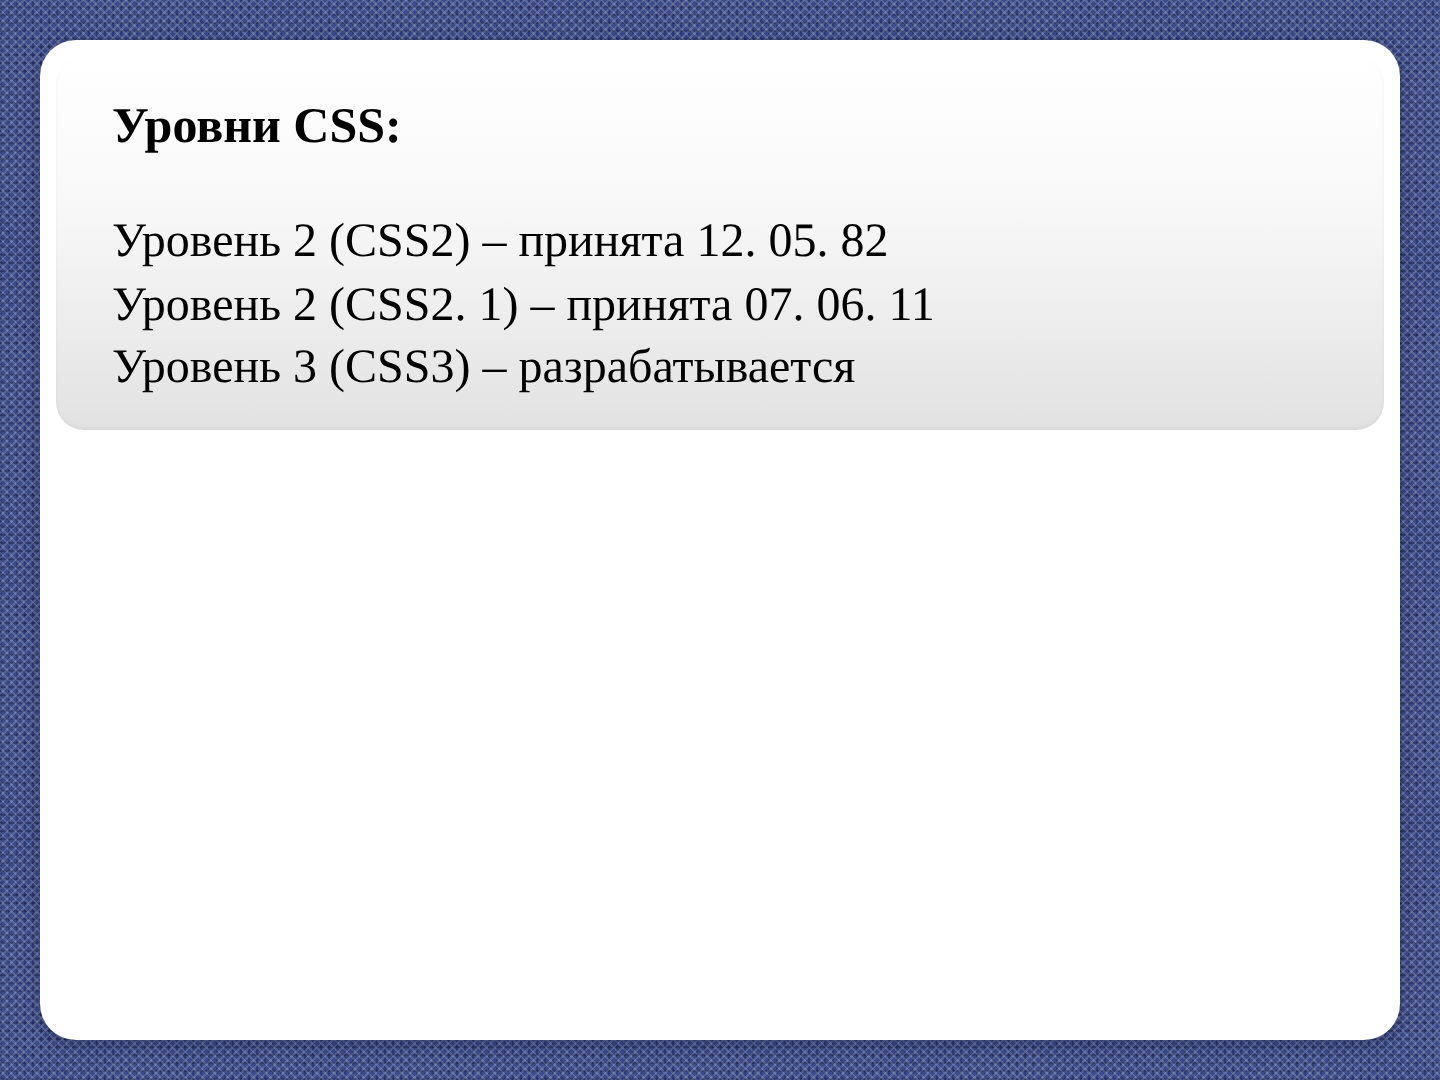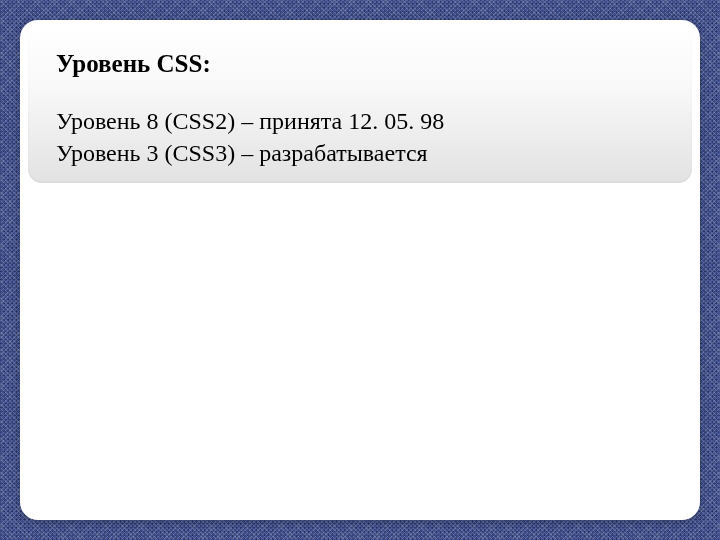--- a/index.html
+++ b/index.html
@@ -46,17 +46,18 @@
       font-size: 24px;
       color: #000;
       line-height: 1.32;
     }
   </style>
 </head>
 <body>
 
 <div class="slide-container">
   <div class="content-band">
-    <div class="title">Уровень CSS:</div>
-    <div class="body-line">Уровень 8 (CSS2) – принята 12. 05. 98</div>
+    <div class="title">Уровни CSS:</div>
+    <div class="body-line">Уровень 2 (CSS2) – принята 12. 05. 82</div>
+    <div class="body-line">Уровень 2 (CSS2. 1) – принята  07. 06. 11</div>
     <div class="body-line">Уровень 3 (CSS3) – разрабатывается</div>
   </div>
 </div>
 
 </body></html>

